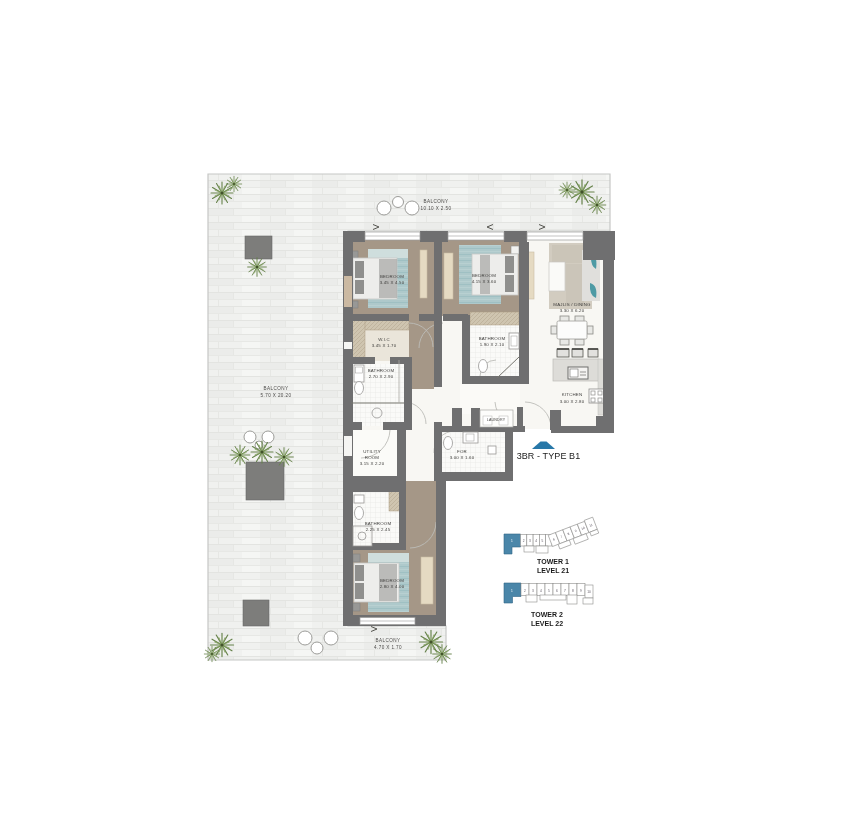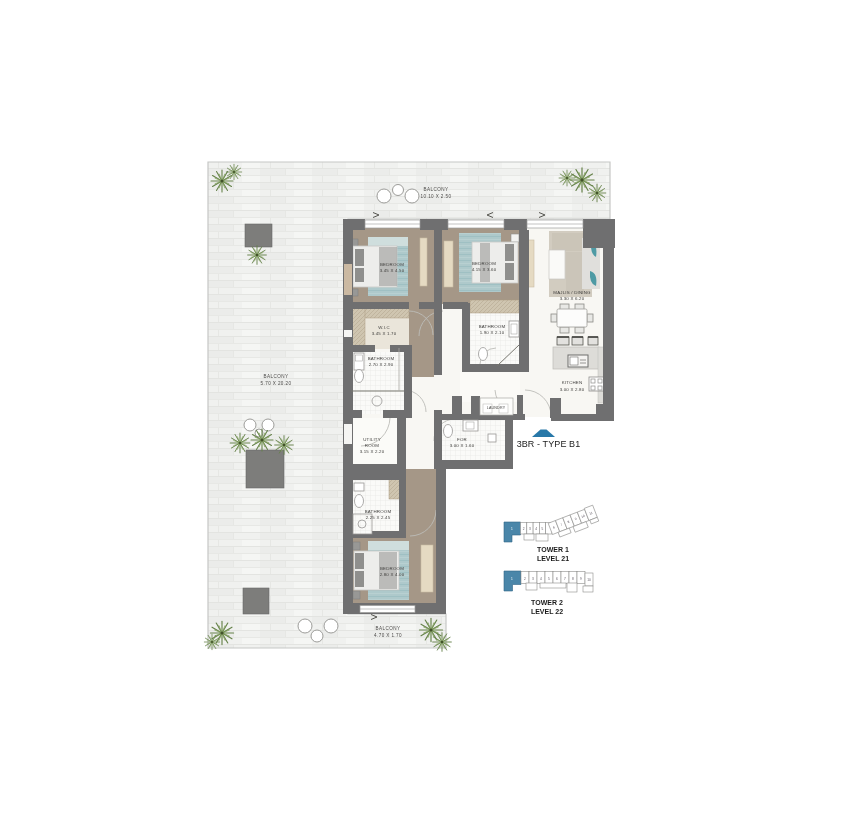--- a/index.html
+++ b/index.html
@@ -1,16 +1,16 @@
 <!DOCTYPE html>
 <html><head>
 <meta charset="utf-8">
 <style>
 html,body{margin:0;padding:0;background:#fff;}
-#stage{position:relative;width:852px;height:751px;background:#fff;overflow:hidden;}
+#stage{position:relative;width:852px;height:751px;background:#fff;overflow:hidden;margin-top:12px;}
 svg text{font-family:"Liberation Sans",sans-serif;}
 </style>
 </head>
 <body>
 <div id="stage">
 <svg width="852" height="831" viewBox="0 0 852 831">
 <defs>
 <pattern id="balTex" width="52" height="14" patternUnits="userSpaceOnUse">
   <rect width="52" height="14" fill="#f0f1ef"></rect>
   <rect x="0" y="0" width="52" height="1" fill="#e3e4e1"></rect>

